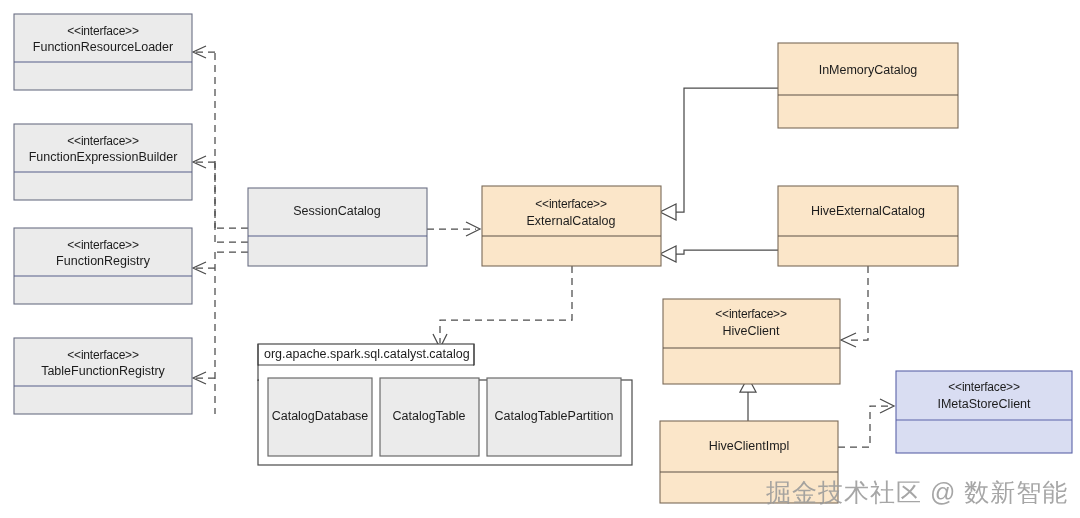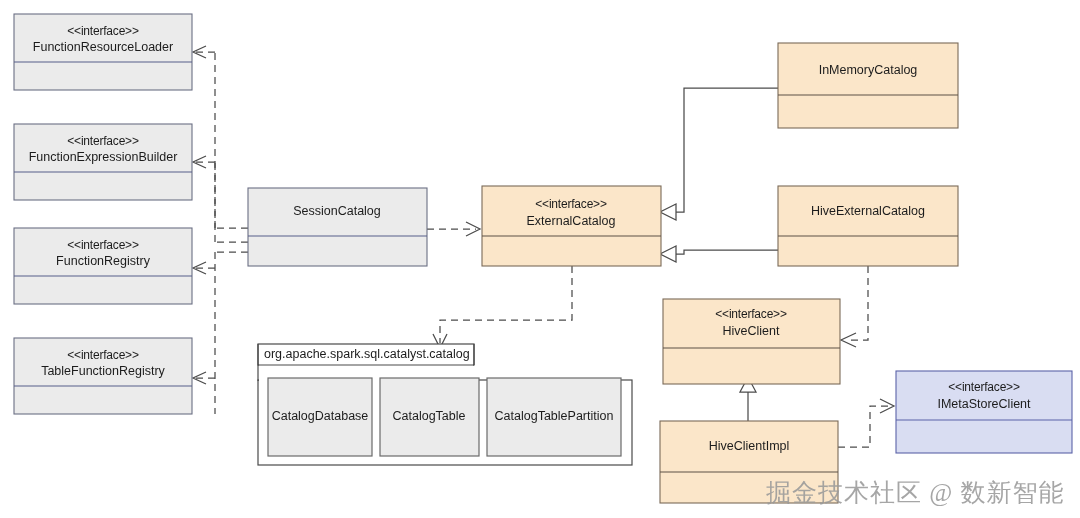--- a/index.html
+++ b/index.html
@@ -71,21 +71,21 @@
   }
   .arrow-hollow {
     stroke: #4c4c4c;
     stroke-width: 1.25;
     fill: #ffffff;
   }
   #watermark {
     position: absolute;
     left: 766px;
     top: 476px;
-    font-family: Liberation Serif, serif;
+    font-family: Liberation Sans, sans-serif;
     font-size: 25px;
     color: #9a9a9a;
     opacity: 0.88;
     white-space: nowrap;
     letter-spacing: 1px;
     pointer-events: none;
   }
 </style>
 </head>
 <body>

